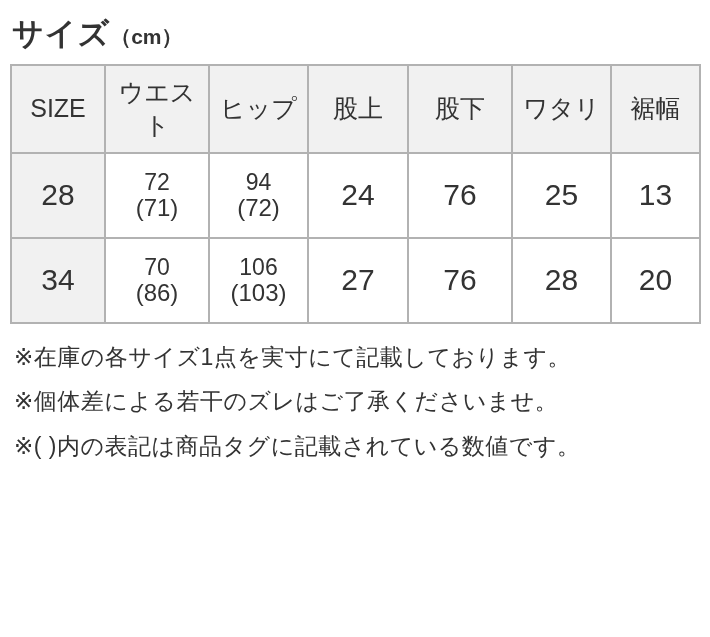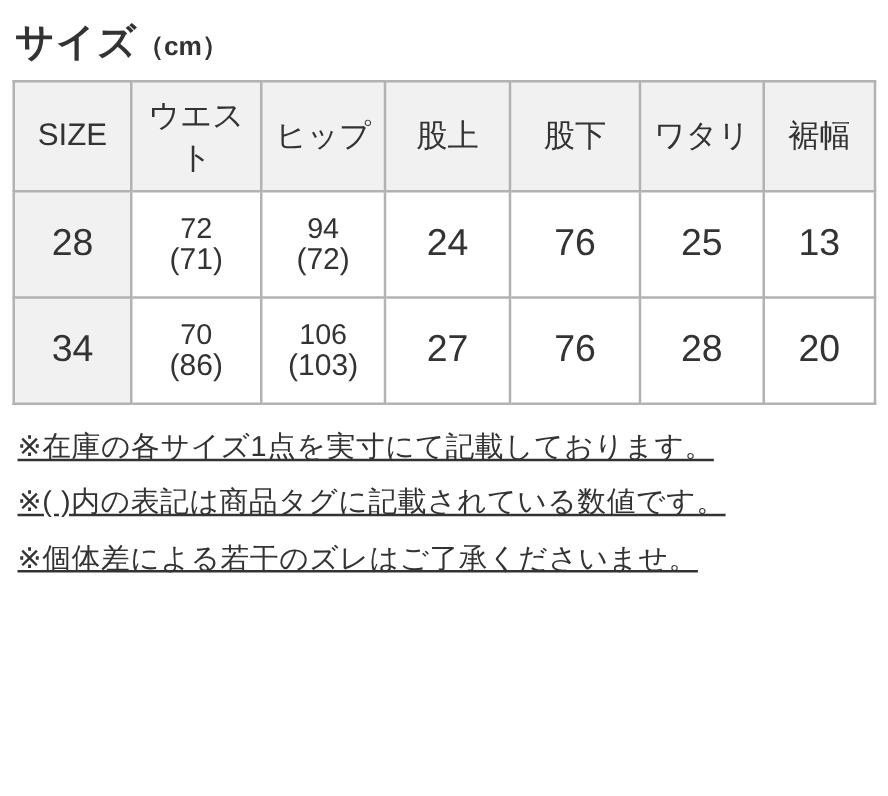--- a/index.html
+++ b/index.html
@@ -73,21 +73,20 @@
   .notes {
     margin: 20px 0 0 4px;
   }
   .notes p {
     margin: 0 0 17px 0;
     font-size: 23px;
     line-height: 1.2;
     color: #333333;
     letter-spacing: 0.5px;
     white-space: nowrap;
-    text-decoration: underline;
   }
 </style>
 </head>
 <body>
 
 <div class="page">
 
   <h1 class="title"><span>サイズ</span><span class="unit">（cm）</span></h1>
 
   <table class="size-table">
@@ -140,17 +139,17 @@
         <td>27</td>
         <td>76</td>
         <td>28</td>
         <td>20</td>
       </tr>
     </tbody>
   </table>
 
   <div class="notes">
     <p>※在庫の各サイズ1点を実寸にて記載しております。</p>
+    <p>※個体差による若干のズレはご了承くださいませ。</p>
     <p>※( )内の表記は商品タグに記載されている数値です。</p>
-    <p>※個体差による若干のズレはご了承くださいませ。</p>
   </div>
 
 </div>
 
 </body></html>

